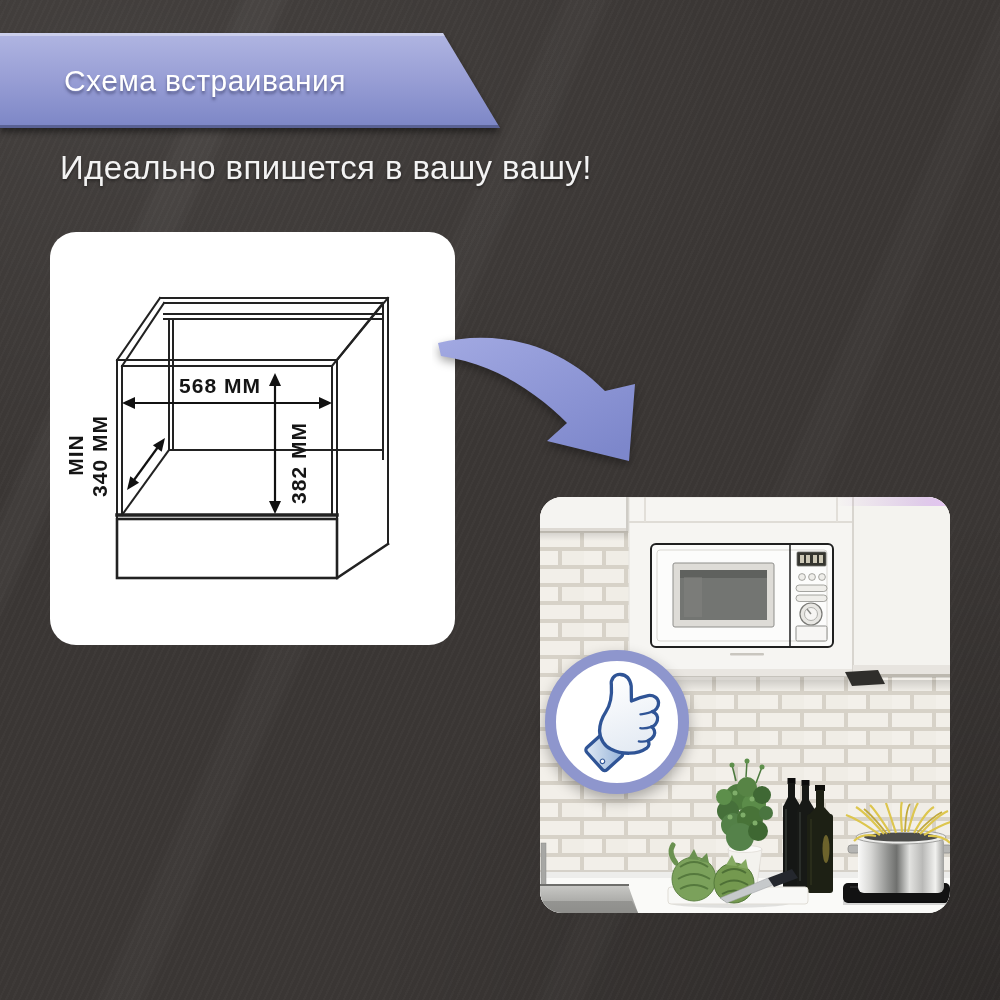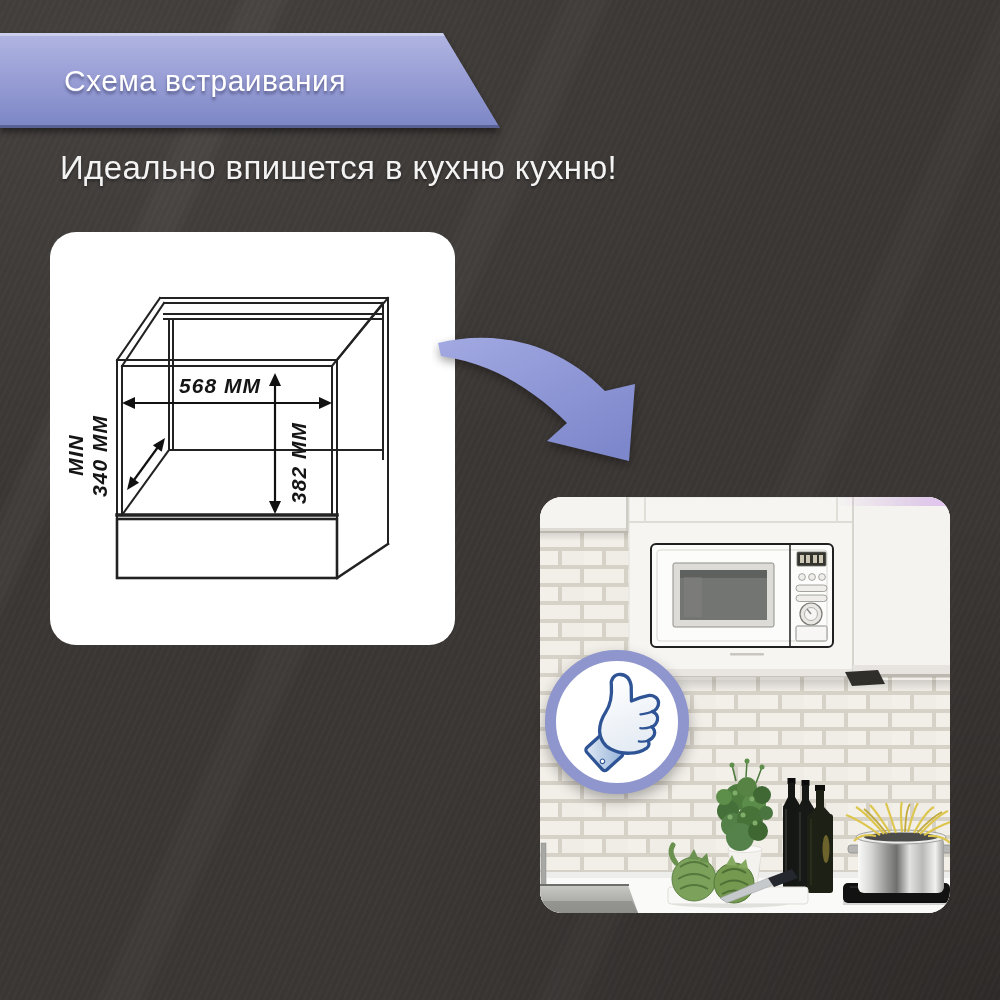--- a/index.html
+++ b/index.html
@@ -16,42 +16,42 @@
   .banner{position:relative;width:500px;height:95px;
     clip-path:polygon(0 0,443px 0,500px 100%,0 100%);
     background:linear-gradient(180deg,#b0b5e2 0%,#9aa0d6 45%,#7c86c6 100%);}
   .banner::before{content:"";position:absolute;left:0;top:0;width:100%;height:3px;background:rgba(255,255,255,0.35);}
   .banner::after{content:"";position:absolute;left:0;bottom:0;width:100%;height:3px;background:rgba(25,28,55,0.35);}
   .banner-title{position:absolute;left:64px;top:0;line-height:95px;font-size:30px;font-weight:normal;
     color:#ffffff;letter-spacing:.4px;text-shadow:0 3px 3px rgba(35,38,75,0.5);}
   .subtitle{position:absolute;left:60px;top:149px;font-size:33px;color:#f3f3f3;letter-spacing:.4px;
     text-shadow:0 2px 3px rgba(0,0,0,0.4);}
   .diagram-card{position:absolute;left:50px;top:232px;width:405px;height:413px;background:#ffffff;
-    border-radius:26px;font-style:italic;}
+    border-radius:26px;}
   .curved-arrow{position:absolute;left:432px;top:330px;width:225px;height:140px;}
   .photo{position:absolute;left:540px;top:497px;width:410px;height:416px;border-radius:22px;
     overflow:hidden;background:#f1efec;}
   .badge{position:absolute;left:545px;top:650px;width:144px;height:144px;border-radius:50%;
     background:#ffffff;border:11px solid #8e96cd;box-sizing:border-box;
     box-shadow:0 6px 14px rgba(0,0,0,0.30);}
   .badge svg{position:absolute;left:6px;top:6px;}
   svg text.dim{font-family:"Liberation Sans",sans-serif;font-weight:bold;font-size:21px;letter-spacing:1px;fill:#151515;}
 </style>
 </head>
 <body>
 
 <div class="stage">
 
   <div class="banner-wrap">
     <div class="banner">
       <span class="banner-title">Схема встраивания</span>
     </div>
   </div>
 
-  <div class="subtitle">Идеально впишется в кухню кухню!</div>
+  <div class="subtitle">Идеально впишется в вашу вашу!</div>
 
   <div class="diagram-card">
     <svg width="405" height="413" viewBox="0 0 405 413">
       <g stroke="#222222" stroke-width="2" fill="none" stroke-linecap="square">
 
         <path d="M67,128 V346"></path>
           <path d="M72,134 V283"></path>
         <path d="M67,128 H287"></path>
           <path d="M72,134 H282"></path>
         <path d="M282,134 V283"></path>

